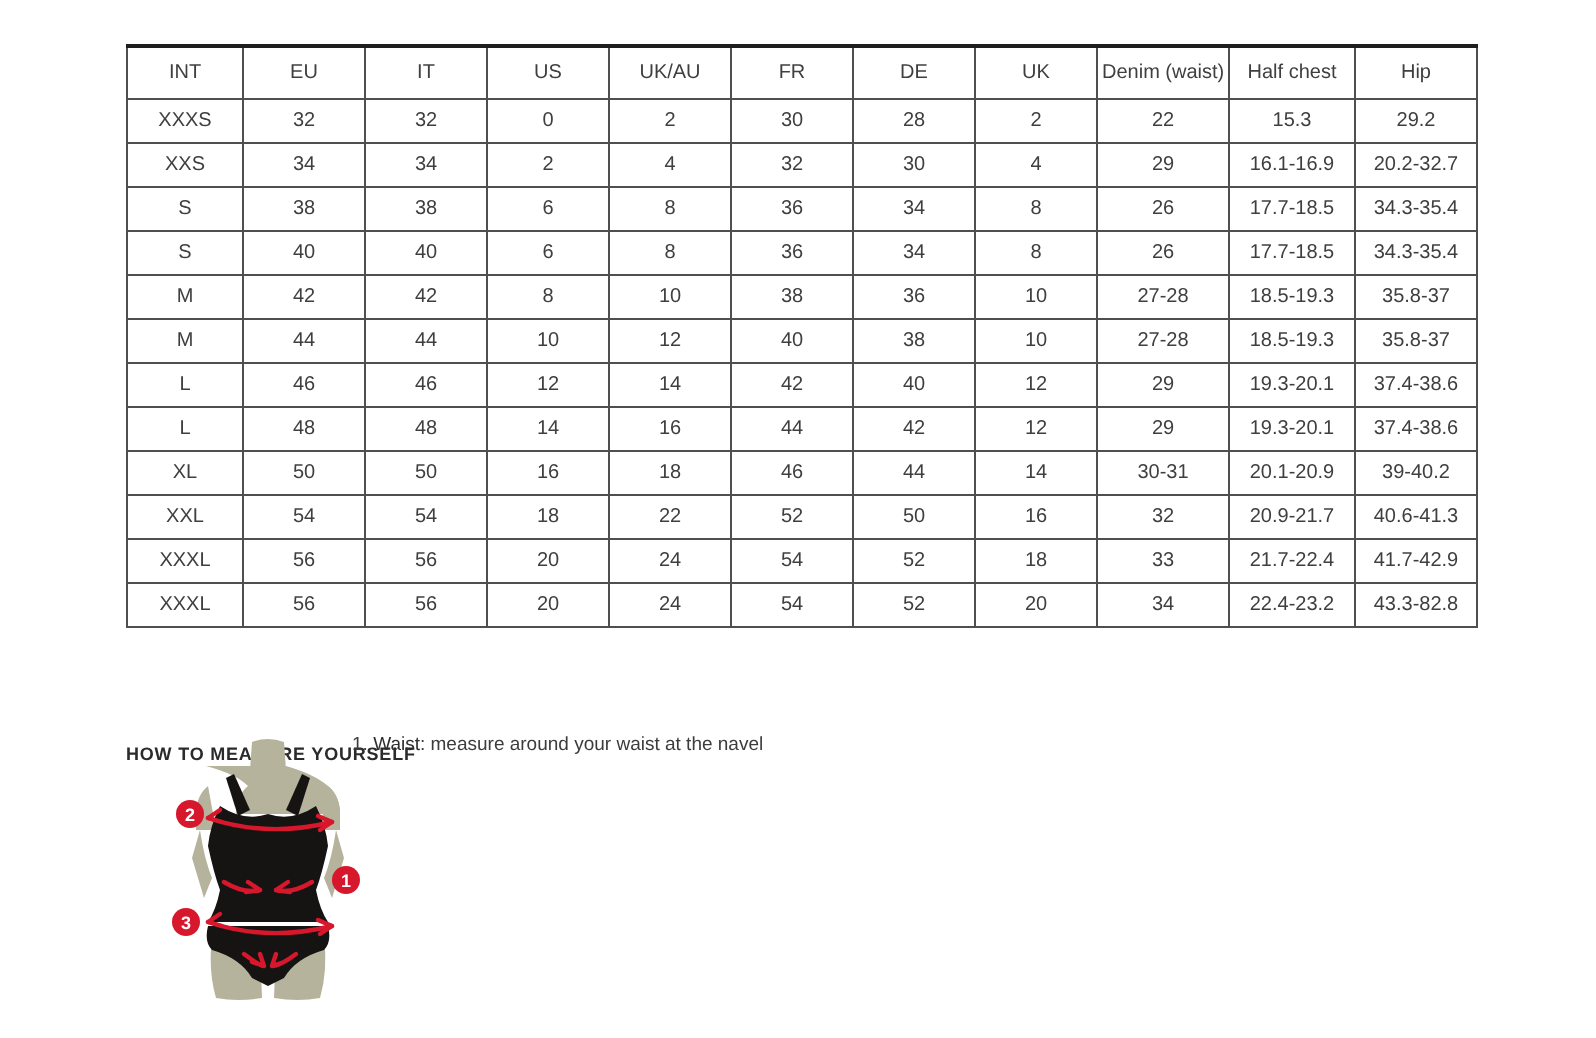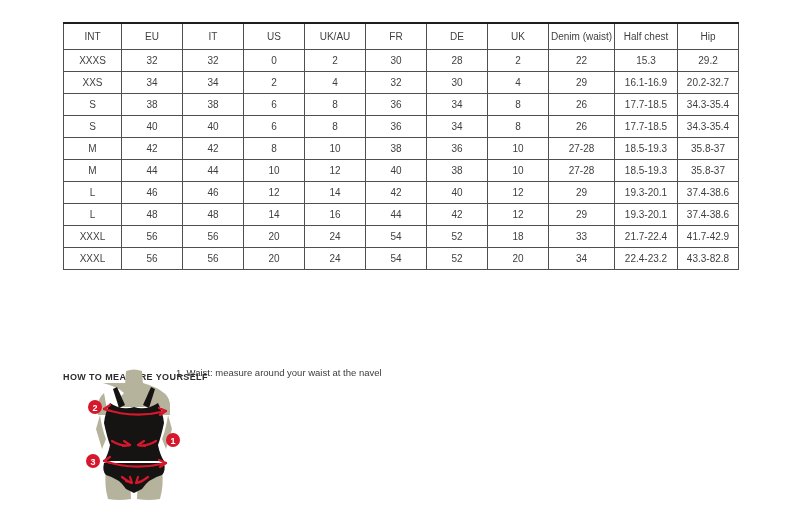--- a/index.html
+++ b/index.html
@@ -190,20 +190,46 @@
         <td>14</td>
         <td>16</td>
         <td>44</td>
         <td>42</td>
         <td>12</td>
         <td>29</td>
         <td>19.3-20.1</td>
         <td>37.4-38.6</td>
       </tr>
       <tr>
+        <td>XL</td>
+        <td>50</td>
+        <td>50</td>
+        <td>16</td>
+        <td>18</td>
+        <td>46</td>
+        <td>44</td>
+        <td>14</td>
+        <td>30-31</td>
+        <td>20.1-20.9</td>
+        <td>39-40.2</td>
+      </tr>
+      <tr>
+        <td>XXL</td>
+        <td>54</td>
+        <td>54</td>
+        <td>18</td>
+        <td>22</td>
+        <td>52</td>
+        <td>50</td>
+        <td>16</td>
+        <td>32</td>
+        <td>20.9-21.7</td>
+        <td>40.6-41.3</td>
+      </tr>
+      <tr>
         <td>XXXL</td>
         <td>56</td>
         <td>56</td>
         <td>20</td>
         <td>24</td>
         <td>54</td>
         <td>52</td>
         <td>18</td>
         <td>33</td>
         <td>21.7-22.4</td>

